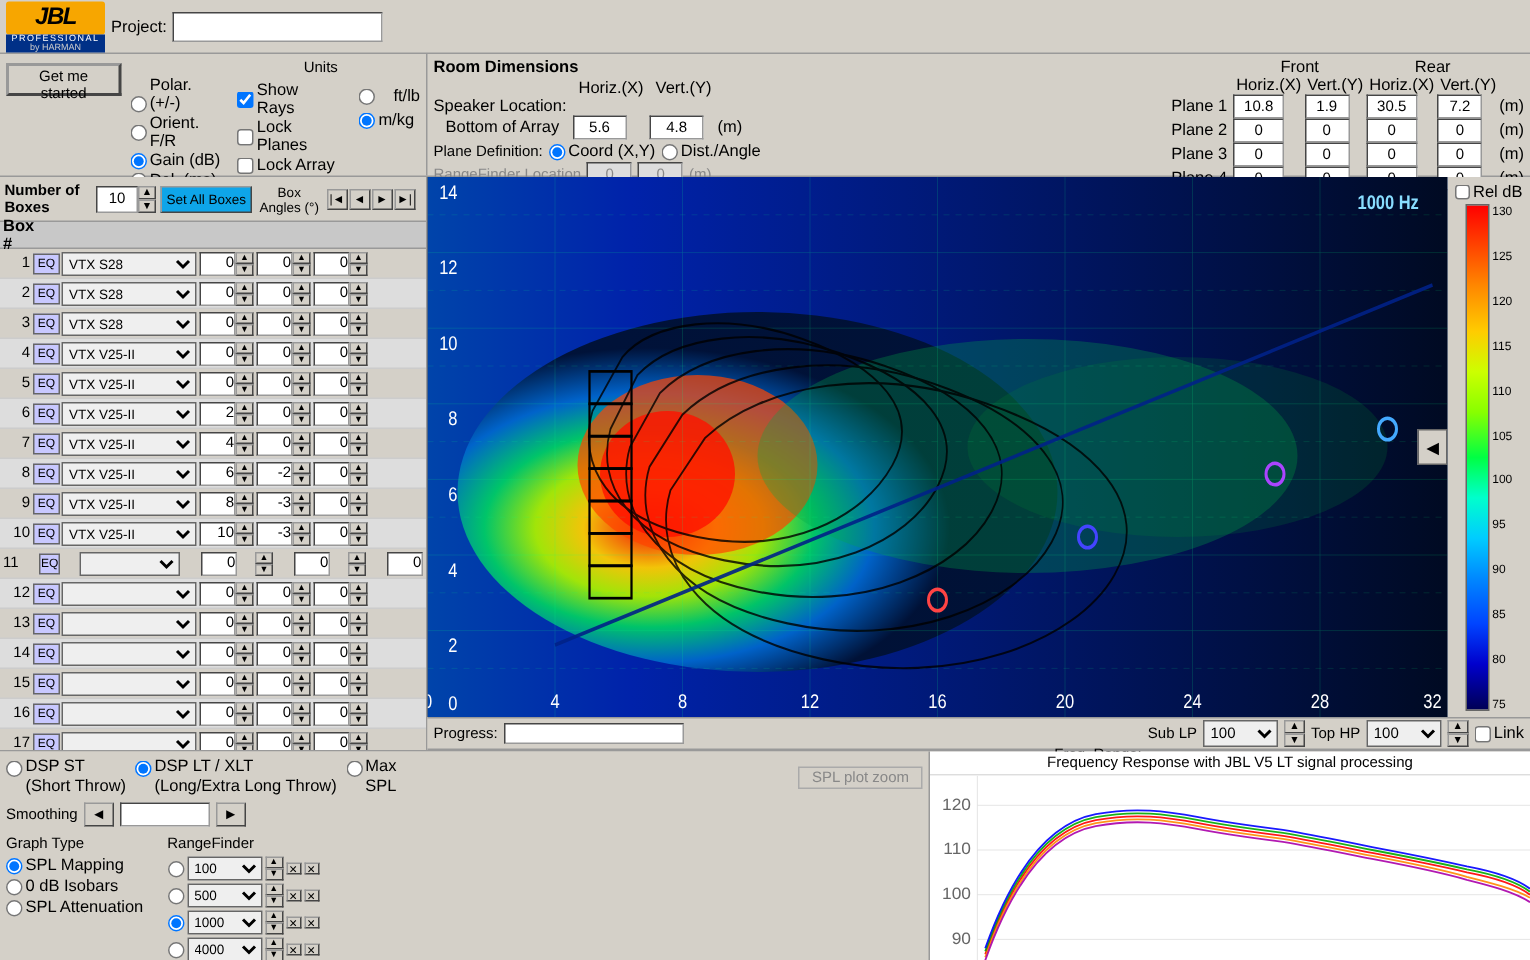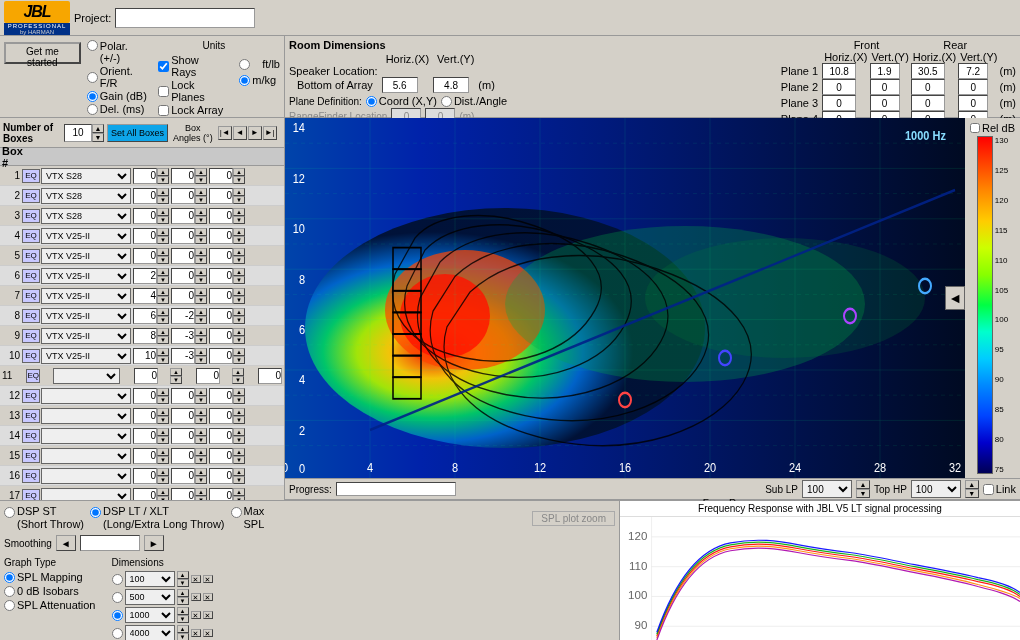--- a/index.html
+++ b/index.html
@@ -22,21 +22,21 @@
   </div>
   <span style="font-size:11px; margin-right:4px;">Project:</span>
   <input type="text" style="width: 140px; height: 20px; border: 1px inset rgb(153, 153, 153); background: rgb(255, 255, 255); font-size: 11px;" value="">
 </div>
 
 <div style="display:flex; background:#d4d0c8; border-bottom:1px solid #999; height:82px;">
 
   <div style="width:285px; border-right:1px solid #999; display:flex; align-items:flex-start; padding:4px; gap:6px;">
     <button style="background:#d4d0c8; border:2px outset #999; padding:2px 6px; font-size:10px; height:22px; cursor:pointer; margin-top:2px;">Get me started</button>
     <div style="display:flex; flex-direction:column; gap:1px;">
-      <label style="display:flex; align-items:flex-start; gap:2px; font-size:10px;">
+      <label style="display:flex; align-items:flex-end; gap:2px; font-size:10px;margin-top:11px;">
           <input type="radio" name="main-mode" style="width: 11px; height: 11px;">
           <span>Polar.(+/-)</span>
         </label>
       <label style="display:flex; align-items:center; gap:2px; font-size:10px;">
           <input type="radio" name="main-mode" style="width: 11px; height: 11px;">
           <span>Orient. F/R</span>
         </label>
       <label style="display:flex; align-items:center; gap:2px; font-size:10px;">
           <input type="radio" name="main-mode" checked="" style="width: 11px; height: 11px;">
           <span>Gain (dB)</span>
@@ -759,21 +759,21 @@
             <input type="radio" name="graph-type" style="width: 11px; height: 11px;">
             <span>0 dB Isobars</span>
           </label>
         <label style="display:flex;align-items:center;gap:2px;font-size:10px;">
             <input type="radio" name="graph-type" style="width: 11px; height: 11px;">
             <span>SPL Attenuation</span>
           </label>
       </div>
 
       <div>
-        <div style="font-size:10px; margin-bottom:3px;">Dimensions</div>
+        <div style="font-size:10px; margin-bottom:3px;">RangeFinder</div>
 
         <div style="display:flex;align-items:center;gap:2px;margin-bottom:2px;">
           <label style="display:flex;align-items:center;gap:2px;font-size:10px;">
               <input type="radio" name="freq-sel" style="width: 11px; height: 11px;">
             </label>
           <select style="width:50px;height:16px;font-size:9px;border:1px solid #666;"><option>100</option></select>
           <div style="display:flex;flex-direction:column;">
             <button style="width:12px;height:8px;font-size:6px;border:1px outset #999;background:#d4d0c8;padding:0;cursor:pointer;">▲</button>
             <button style="width:12px;height:8px;font-size:6px;border:1px outset #999;background:#d4d0c8;padding:0;cursor:pointer;">▼</button>
           </div>

